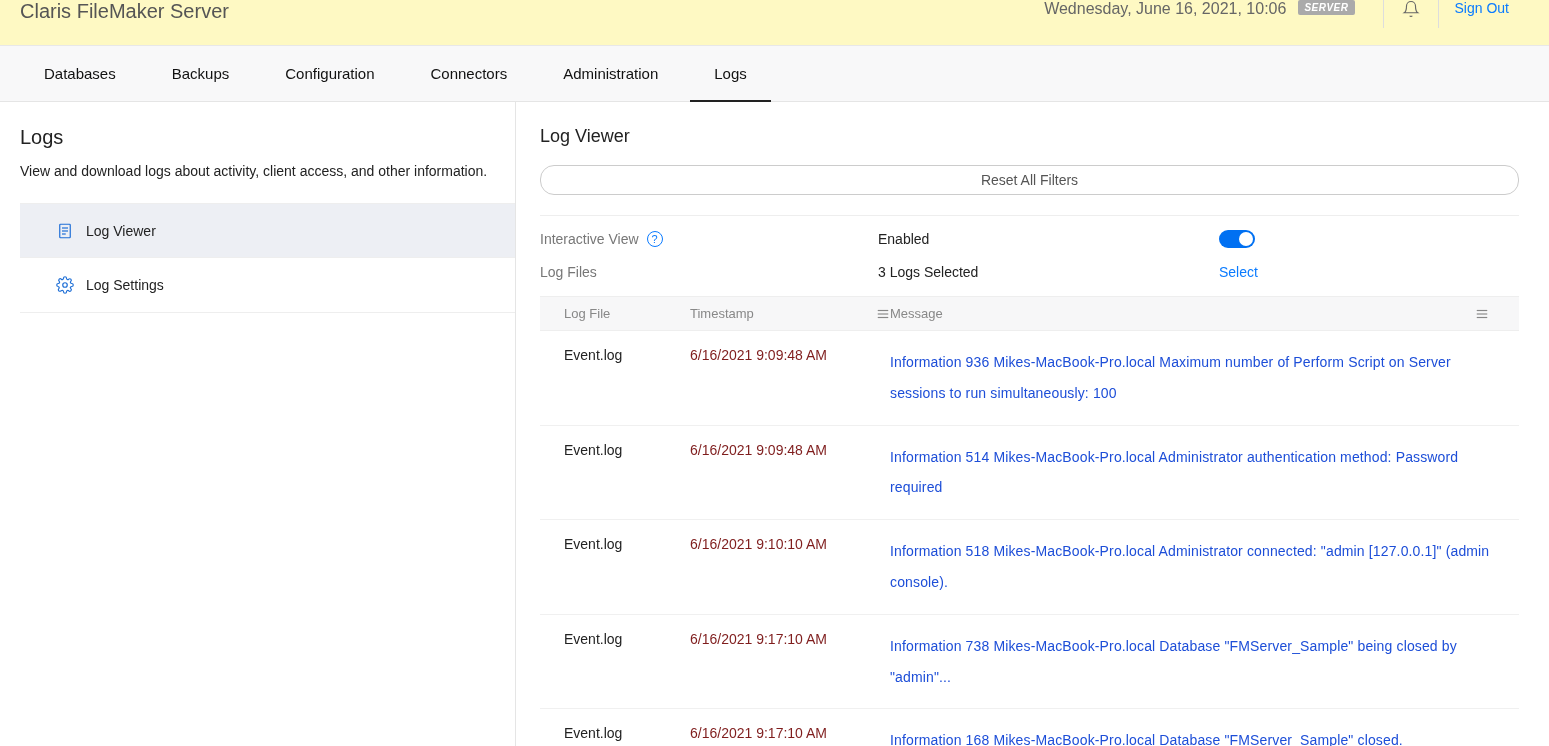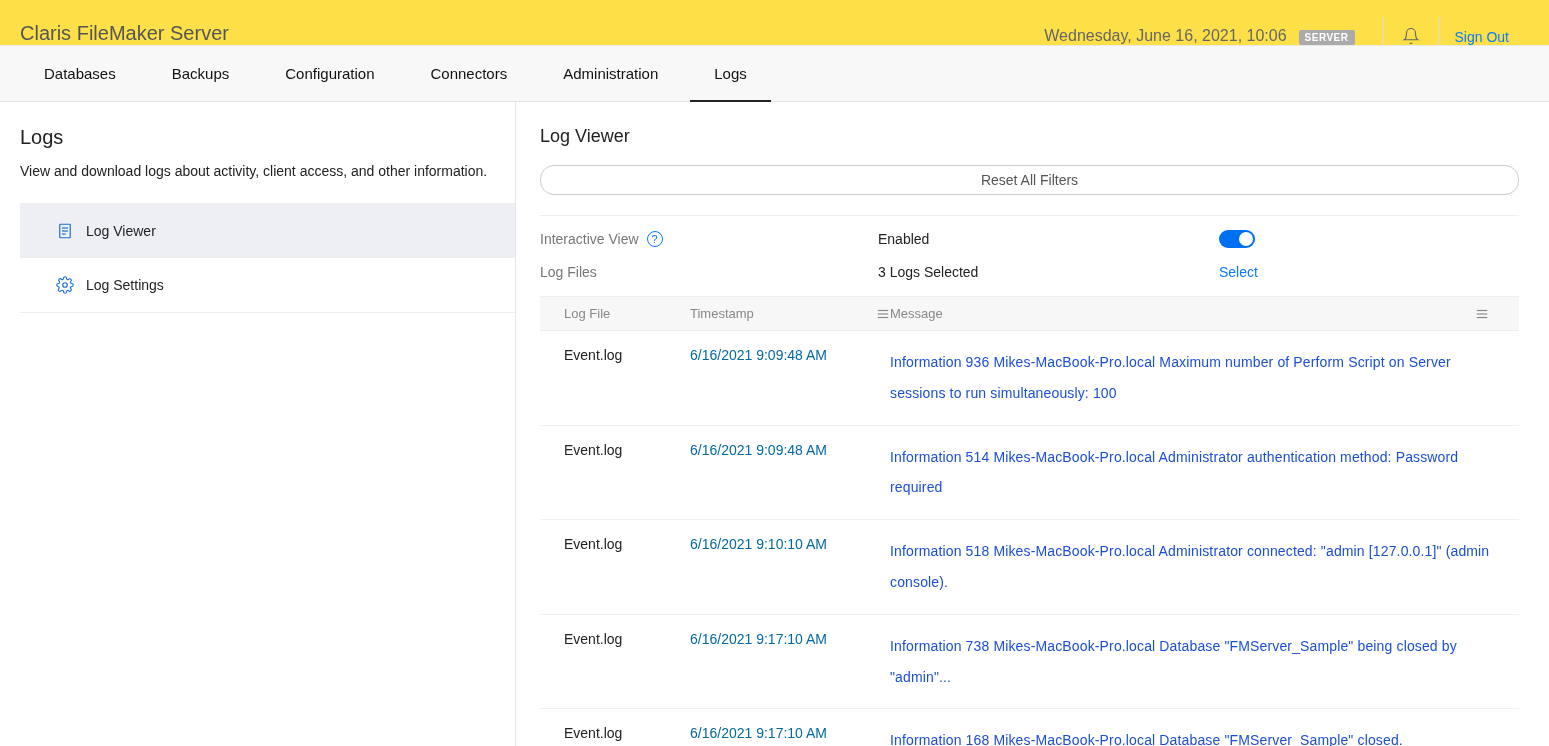--- a/index.html
+++ b/index.html
@@ -9,43 +9,44 @@
     background: #fff;
     color: #333;
     font-size: 14px;
     width: 1549px;
     height: 746px;
     overflow: hidden;
   }
   
   .top-bar {
     height: 46px;
-    background: #fde047;
-    display: flex;
-    align-items: flex-end;
+    background: #fef9c3;
+    display: flex;
+    align-items: flex-start;
     padding: 0 40px 0 20px;
     border-bottom: 1px solid #e8e8e8;
   }
   .app-title {
     font-size: 20px;
     font-weight: 300;
     color: #555;
     flex-shrink:0;
   }
   .top-bar-spacer { flex: 1; }
   .datetime { font-size: 16px; color: #666; margin-right: 12px; }
   .server-badge {
     background: #aaa;
     color: #fff;
     font-size: 10px;
     padding: 2px 6px;
     border-radius: 2px;
     font-weight: 600;
     letter-spacing: 0.5px;
     margin-right: 16px;
+    font-style: italic;
   }
   .top-divider {
     width: 1px; height: 28px; background: #ddd; margin: 0 12px;
   }
   .bell-icon { color: #666; margin: 0 6px; display:flex; align-items:center; }
   .signout {
     color: #0a7bff;
     font-size: 14px;
     cursor: pointer;
     margin-left: 4px;
@@ -167,21 +168,21 @@
   }
   .col-file { width: 150px; padding-left:24px; flex-shrink:0;}
   .col-ts { width:200px; flex-shrink:0; display:flex; justify-content:space-between; }
   .col-msg { flex:1; display:flex; justify-content:space-between; padding-right:30px;}
   .menu-icon { color:#888; display:flex; align-items:center; }
   .trow {
     display:flex; border-bottom:1px solid #f0f0f0; padding:16px 0;
     font-size:14px; color:#222;
   }
   .trow .col-file { color:#222; }
-  .trow .col-ts { color:#0369a1; }
+  .trow .col-ts { color:#7f1d1d; }
   .trow .col-msg { color:#1d4ed8; line-height:2.2; padding-right:24px; word-break:break-word; white-space:normal; letter-spacing:0.01em;}
   
   .table-wrap::-webkit-scrollbar { width:10px; }
   .table-wrap::-webkit-scrollbar-thumb { background:#ccc; border-radius:5px; }
 </style>
 </head>
 <body>
 
 <div class="top-bar">
   <div class="app-title">Claris FileMaker Server</div>

